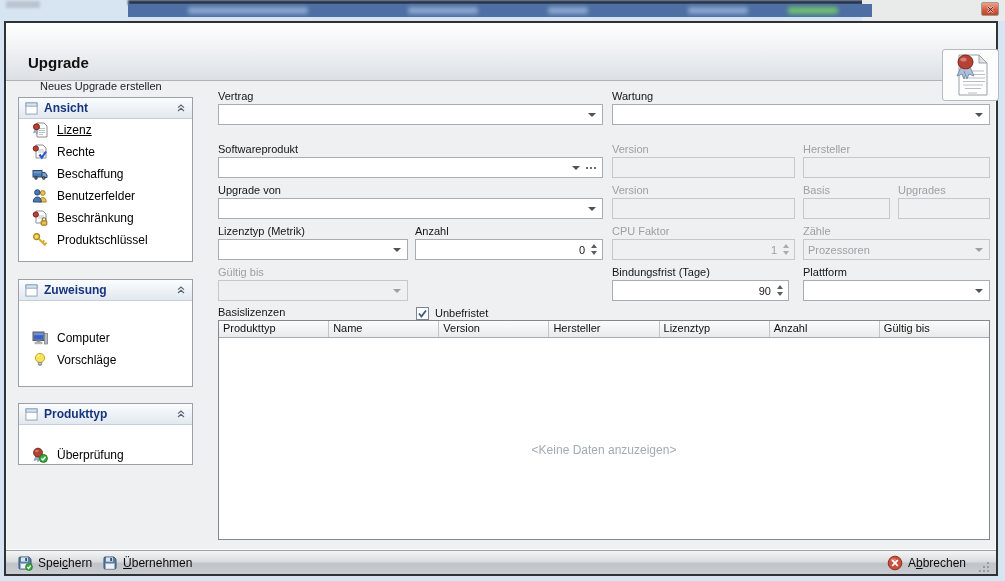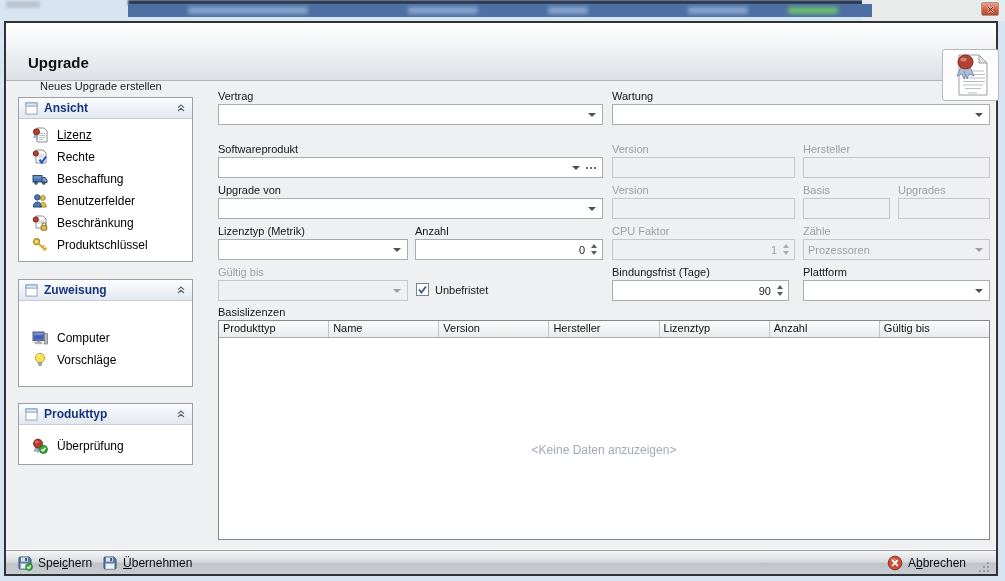--- a/index.html
+++ b/index.html
@@ -40,40 +40,40 @@
   .group { position:absolute; left:18px; width:175px; background:#fff; border:1px solid #9aa0a6; }
   .group-header {
     height:21px; display:flex; align-items:center; gap:6px; padding:0 6px;
     background:linear-gradient(180deg,#fbfdfe,#e2e8f0); border-bottom:1px solid #c8ced6; cursor:pointer;
   }
   .group-title { font-size:12px; font-weight:bold; color:#17357e; flex:1; }
   .group-items { padding-left:13px; }
   .nav-item { display:flex; align-items:center; gap:9px; height:22px; cursor:pointer; }
   .nav-label { font-size:12px; color:#000; }
   .nav-item.active .nav-label { text-decoration:underline; }
-  .gi1 { padding-top:5px; } .gi2 { padding-top:26px; } .gi3 { padding-top:10px; }
+  .gi1 { } .gi2 { padding-top:26px; } .gi3 { padding-top:19px; }
   
   .flabel { position:absolute; font-size:11px; color:#151515; white-space:nowrap; }
   .flabel.dis { color:#9da1a5; }
   .ctrl {
     position:absolute; height:21px; background:#fff; border:1px solid #a9adb2;
     display:flex; align-items:center; font-size:11px; color:#222;
   }
   .ctrl.dis { background:#eef0f1; border-color:#c4c8cc; color:#9da1a5; }
   .ctrl .val { flex:1; padding:0 4px; overflow:hidden; white-space:nowrap; }
   .ctrl .val.num { text-align:right; }
   .arrow-dn { width:0; height:0; border-left:4px solid transparent; border-right:4px solid transparent; border-top:4px solid #4e5257; margin:0 6px 0 2px; }
   .ctrl.dis .arrow-dn { border-top-color:#9da1a5; }
   .spin-btns { display:flex; flex-direction:column; justify-content:center; gap:3px; padding:0 5px 0 2px; }
   .tri-up { width:0; height:0; border-left:3.5px solid transparent; border-right:3.5px solid transparent; border-bottom:4px solid #5a5e63; }
   .tri-dn { width:0; height:0; border-left:3.5px solid transparent; border-right:3.5px solid transparent; border-top:4px solid #5a5e63; }
   .ctrl.dis .tri-up { border-bottom-color:#a8acb0; } .ctrl.dis .tri-dn { border-top-color:#a8acb0; }
   .dots { display:flex; gap:2px; padding-right:6px; }
   .dots i { width:2px; height:2px; background:#3c3f43; border-radius:50%; }
-  .cbx-wrap { position:absolute; display:flex; align-items:center; gap:6px; }
+  .cbx-wrap { position:absolute; display:flex; gap:6px;margin-top:24px; }
   .cbx { width:13px; height:13px; background:#fff; border:1px solid #7b8always; border:1px solid #7b8590; display:flex; align-items:center; justify-content:center; }
   .cbx-label { font-size:11px; color:#151515; }
   
   .grid-caption { position:absolute; left:218px; top:306px; font-size:11px; color:#151515; }
   .grid { position:absolute; left:218px; top:320px; width:772px; height:220px; border:1px solid #83888e; background:#fff; display:flex; flex-direction:column; }
   .grid-head { display:flex; height:17px; background:linear-gradient(180deg,#fcfcfc,#e9eaeb); border-bottom:1px solid #a9adb2; }
   .gh { flex:1 1 0; font-size:11px; color:#111; padding:1px 0 0 4px; border-right:1px solid #c3c6c9; overflow:hidden; white-space:nowrap; }
   .gh:last-child { border-right:none; }
   .grid-body { flex:1; position:relative; }
   .grid-empty { position:absolute; left:0; right:0; top:105px; text-align:center; font-size:12px; color:#a4aab1; }

